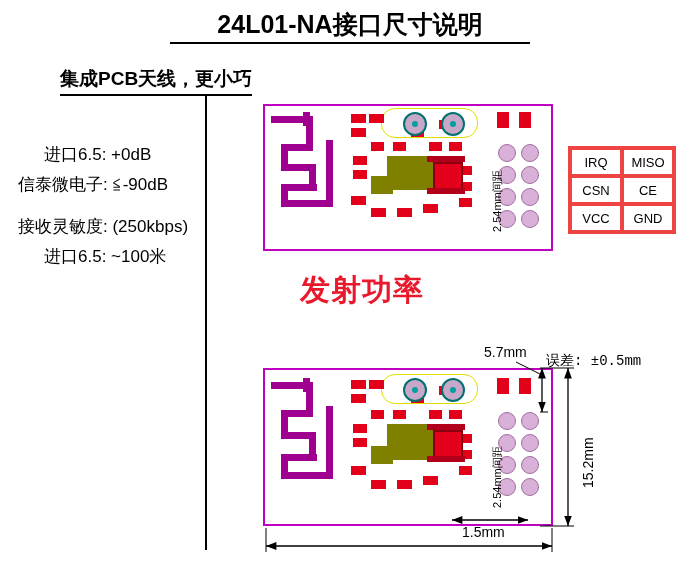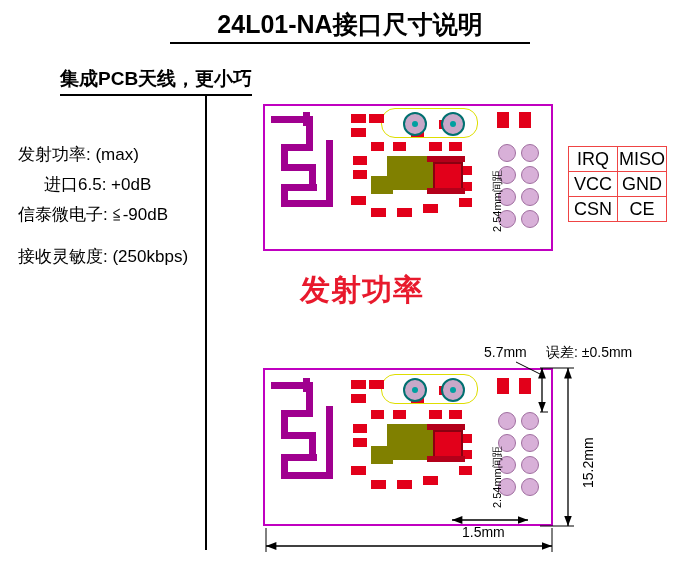--- a/index.html
+++ b/index.html
@@ -33,24 +33,24 @@
 
   
   .vline{position:absolute;left:205px;top:95px;width:2px;height:455px;background:#000;}
 
   
   .pintable{
     position:absolute;left:568px;top:146px;
     border-collapse:collapse;
   }
   .pintable td{
-    border:1px solid #ef4444;
+    border:4px solid #ef4444;
     width:46px;height:22px;
     text-align:center;
-    font-size:18px;
+    font-size:13px;
     color:#000;
     font-family:"Liberation Sans", sans-serif;
   }
 
   
   .brand{
     position:absolute;left:300px;top:270px;
     font-size:30px;font-weight:bold;
     color:#e8192c;
     letter-spacing:1px;
@@ -90,40 +90,40 @@
 <body>
 
 <div class="title">24L01-NA接口尺寸说明</div>
 <div class="title-rule"></div>
 
 <div class="subtitle">集成PCB天线，更小巧</div>
 
 <div class="vline"></div>
 
 <div class="spec-block">
-  <div>发射功率: (max)</div>
   <div class="indent">进口6.5: +0dB</div>
   <div>信泰微电子: ≦-90dB</div>
   <div class="spec-gap"></div>
   <div>接收灵敏度: (250kbps)</div>
+  <div class="indent">进口6.5: ~100米</div>
 </div>
 
 <table class="pintable">
   <tbody>
       <tr>
     <td>IRQ</td>
     <td>MISO</td>
   </tr>
   <tr>
+    <td>CSN</td>
+    <td>CE</td>
+  </tr>
+  <tr>
     <td>VCC</td>
     <td>GND</td>
-  </tr>
-  <tr>
-    <td>CSN</td>
-    <td>CE</td>
   </tr>
 </tbody>
   </table>
 
 <div class="brand">发射功率</div>
 
 <div class="board" style="left:263px;top:104px;width:290px;height:147px;">
   <div class="outline"></div>
 
   <div class="trace" style="left:8px;top:12px;width:42px;height:7px;"></div>
@@ -271,16 +271,16 @@
   <line x1="452" y1="520" x2="528" y2="520" stroke="#000" stroke-width="1.3" marker-start="url(#arS)" marker-end="url(#ar)"></line>
 
   <line x1="266" y1="546" x2="552" y2="546" stroke="#000" stroke-width="1.3" marker-start="url(#arS)" marker-end="url(#ar)"></line>
   <line x1="266" y1="528" x2="266" y2="552" stroke="#000" stroke-width="1"></line>
   <line x1="552" y1="528" x2="552" y2="552" stroke="#000" stroke-width="1"></line>
 
   <line x1="516" y1="362" x2="540" y2="374" stroke="#000" stroke-width="1"></line>
 </svg>
 
 <div class="dimtxt" style="left:484px;top:344px;">5.7mm</div>
-<div class="dimtxt" style="left:546px;top:344px;">误差: ±0.5mm</div>
+<div class="dimtxt" style="left:546px;top:352px;font-family:Liberation Mono, monospace;">误差: ±0.5mm</div>
 <div class="dimtxt vert" style="left:580px;top:488px;">15.2mm</div>
 <div class="dimtxt" style="left:462px;top:524px;">1.5mm</div>
 <div class="dimtxt" style="left:378px;top:574px;">28.5mm</div>
 
 </body></html>

